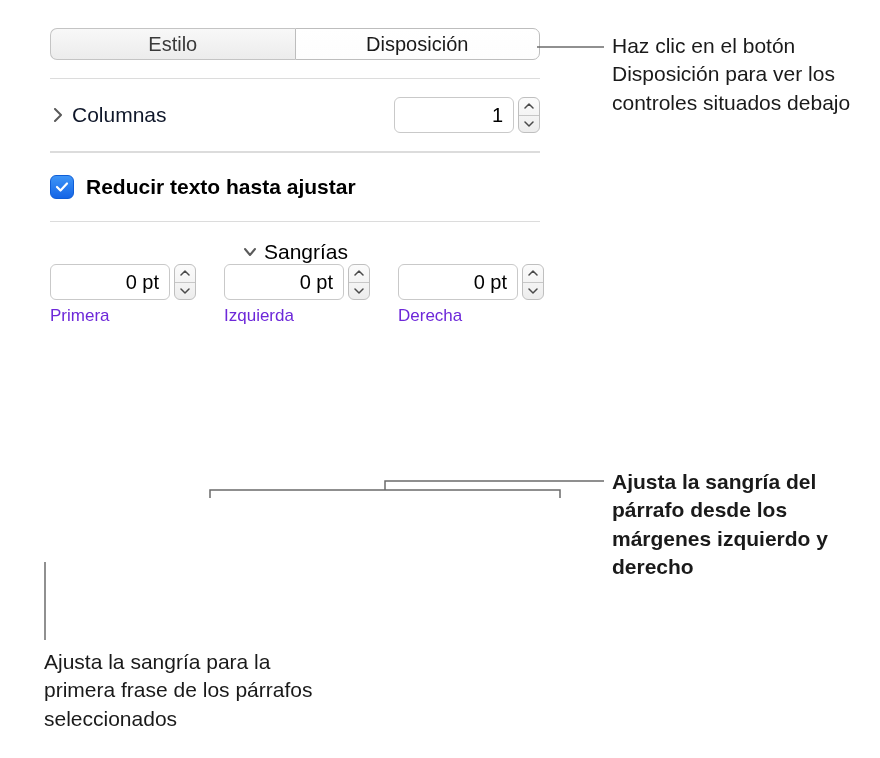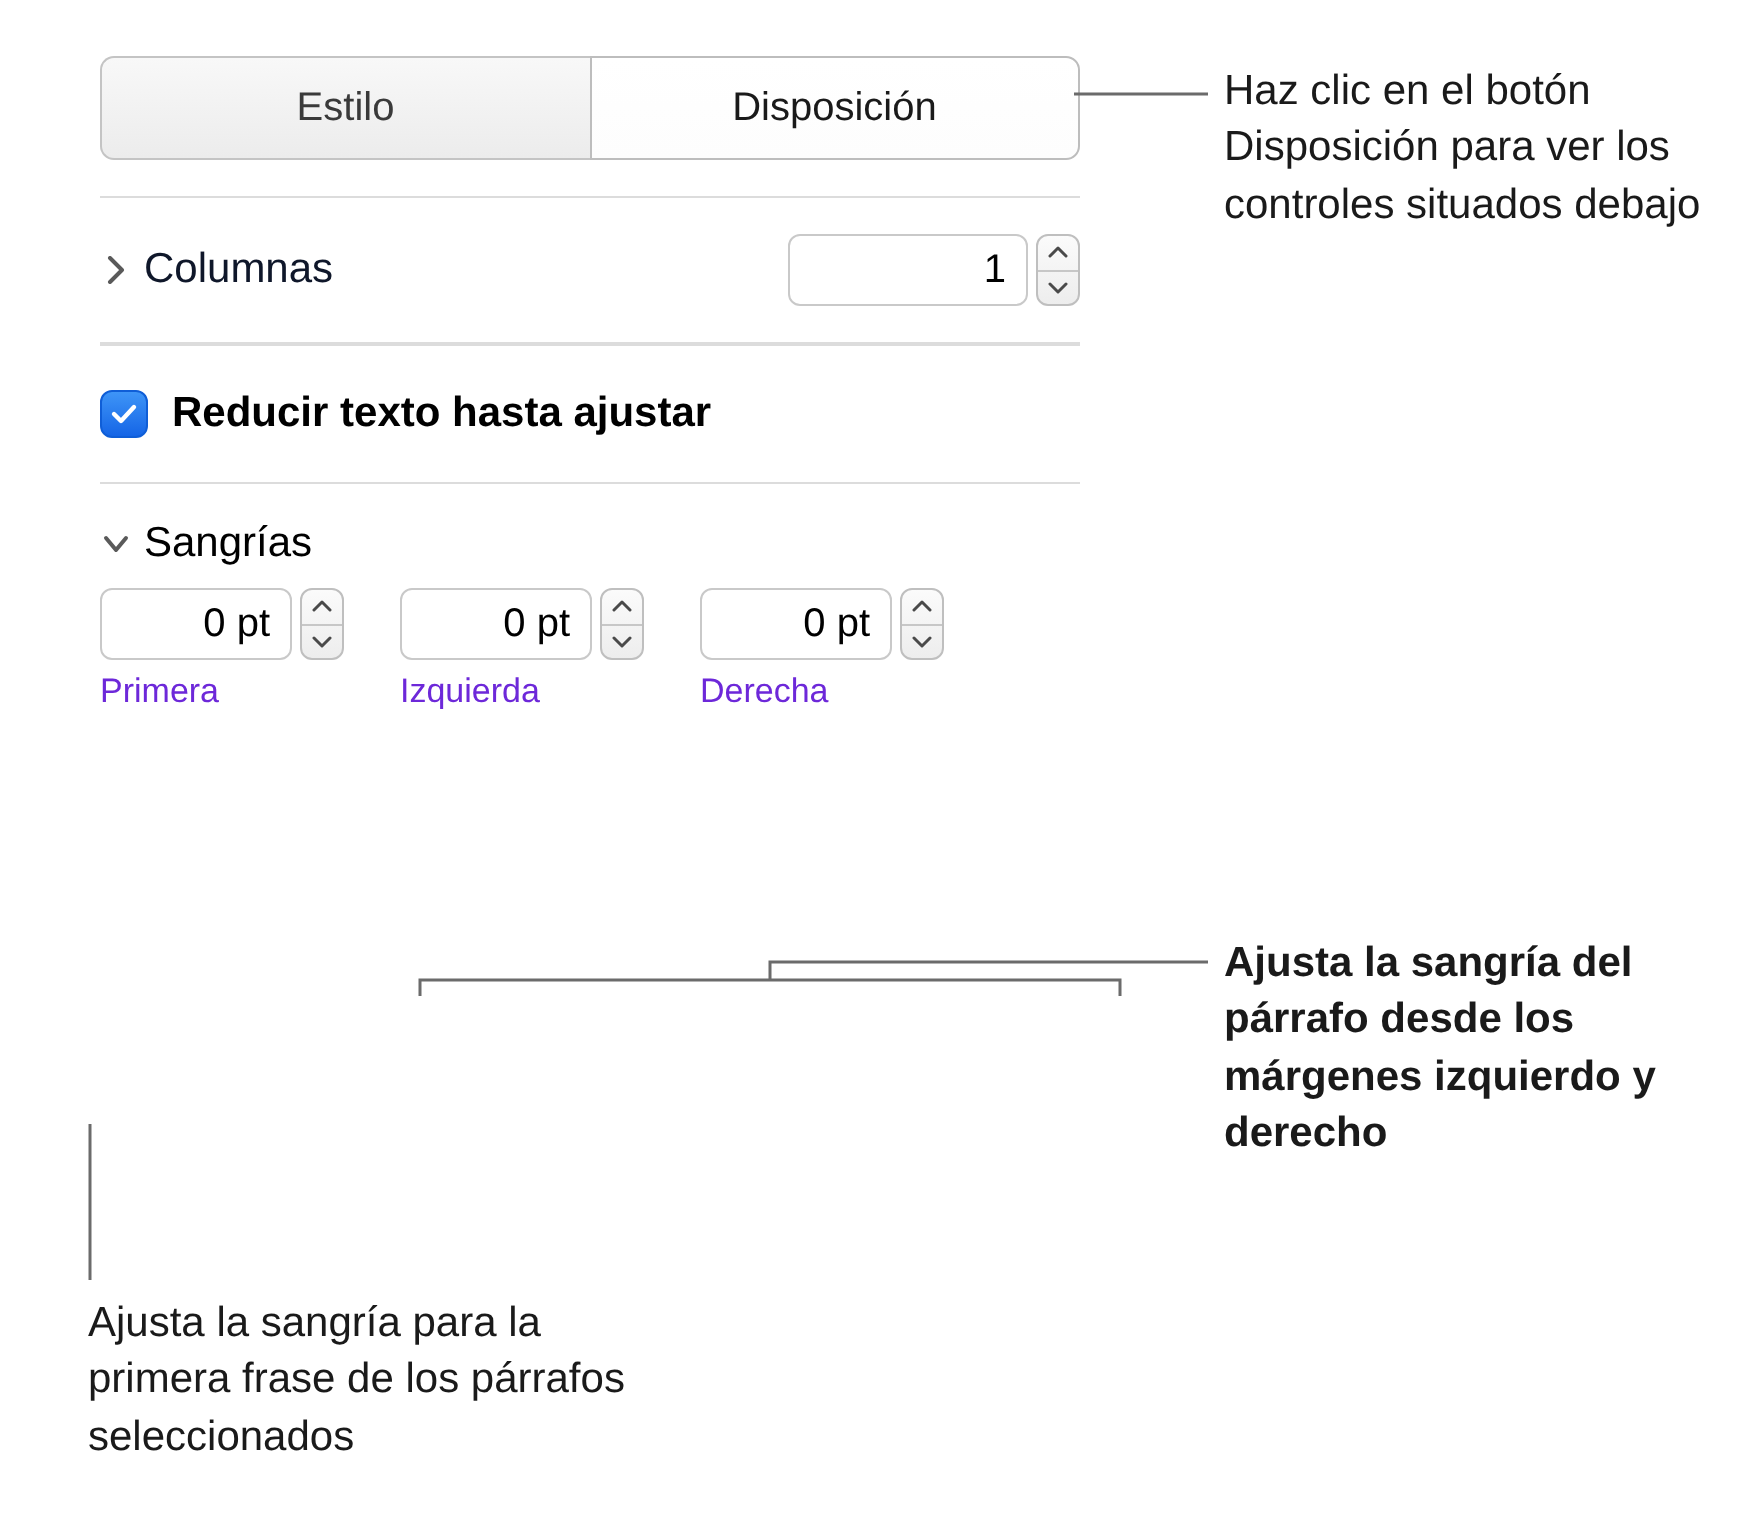--- a/index.html
+++ b/index.html
@@ -20,21 +20,21 @@
       position: absolute;
       left: 20px;
       top: 20px;
       width: 550px;
       background: #fff;
     }
     .tab-segment {
       display: flex;
       margin: 8px 30px 18px 30px;
       border-radius: 7px;
-      height: 52px;
+      height: 32px;
     }
     .tab {
       flex: 1;
       display: flex;
       align-items: center;
       justify-content: center;
       font-size: 20px;
       cursor: pointer;
     }
     .tab-left {
@@ -135,37 +135,37 @@
       cursor: pointer;
     }
     .checkbox svg { display: block; }
     .indent-section {
       padding: 18px 30px 14px 30px;
     }
     .indent-header {
       display: flex;
       align-items: center;
       gap: 6px;
-      margin-bottom: 10px;
+      justify-content: center;
     }
     .indent-fields {
       display: flex;
       gap: 28px;
     }
     .indent-col {
       display: flex;
       flex-direction: column;
     }
     .indent-caption {
       font-size: 17px;
       color: #6d28d9;
       margin-top: 6px;
     }
     .indent-num-field {
-      width: 96px;
+      width: 120px;
     }
 
     
     .callout {
       position: absolute;
       font-size: 21px;
       color: #1a1a1a;
       line-height: 1.35;
     }
     .callout-line {

